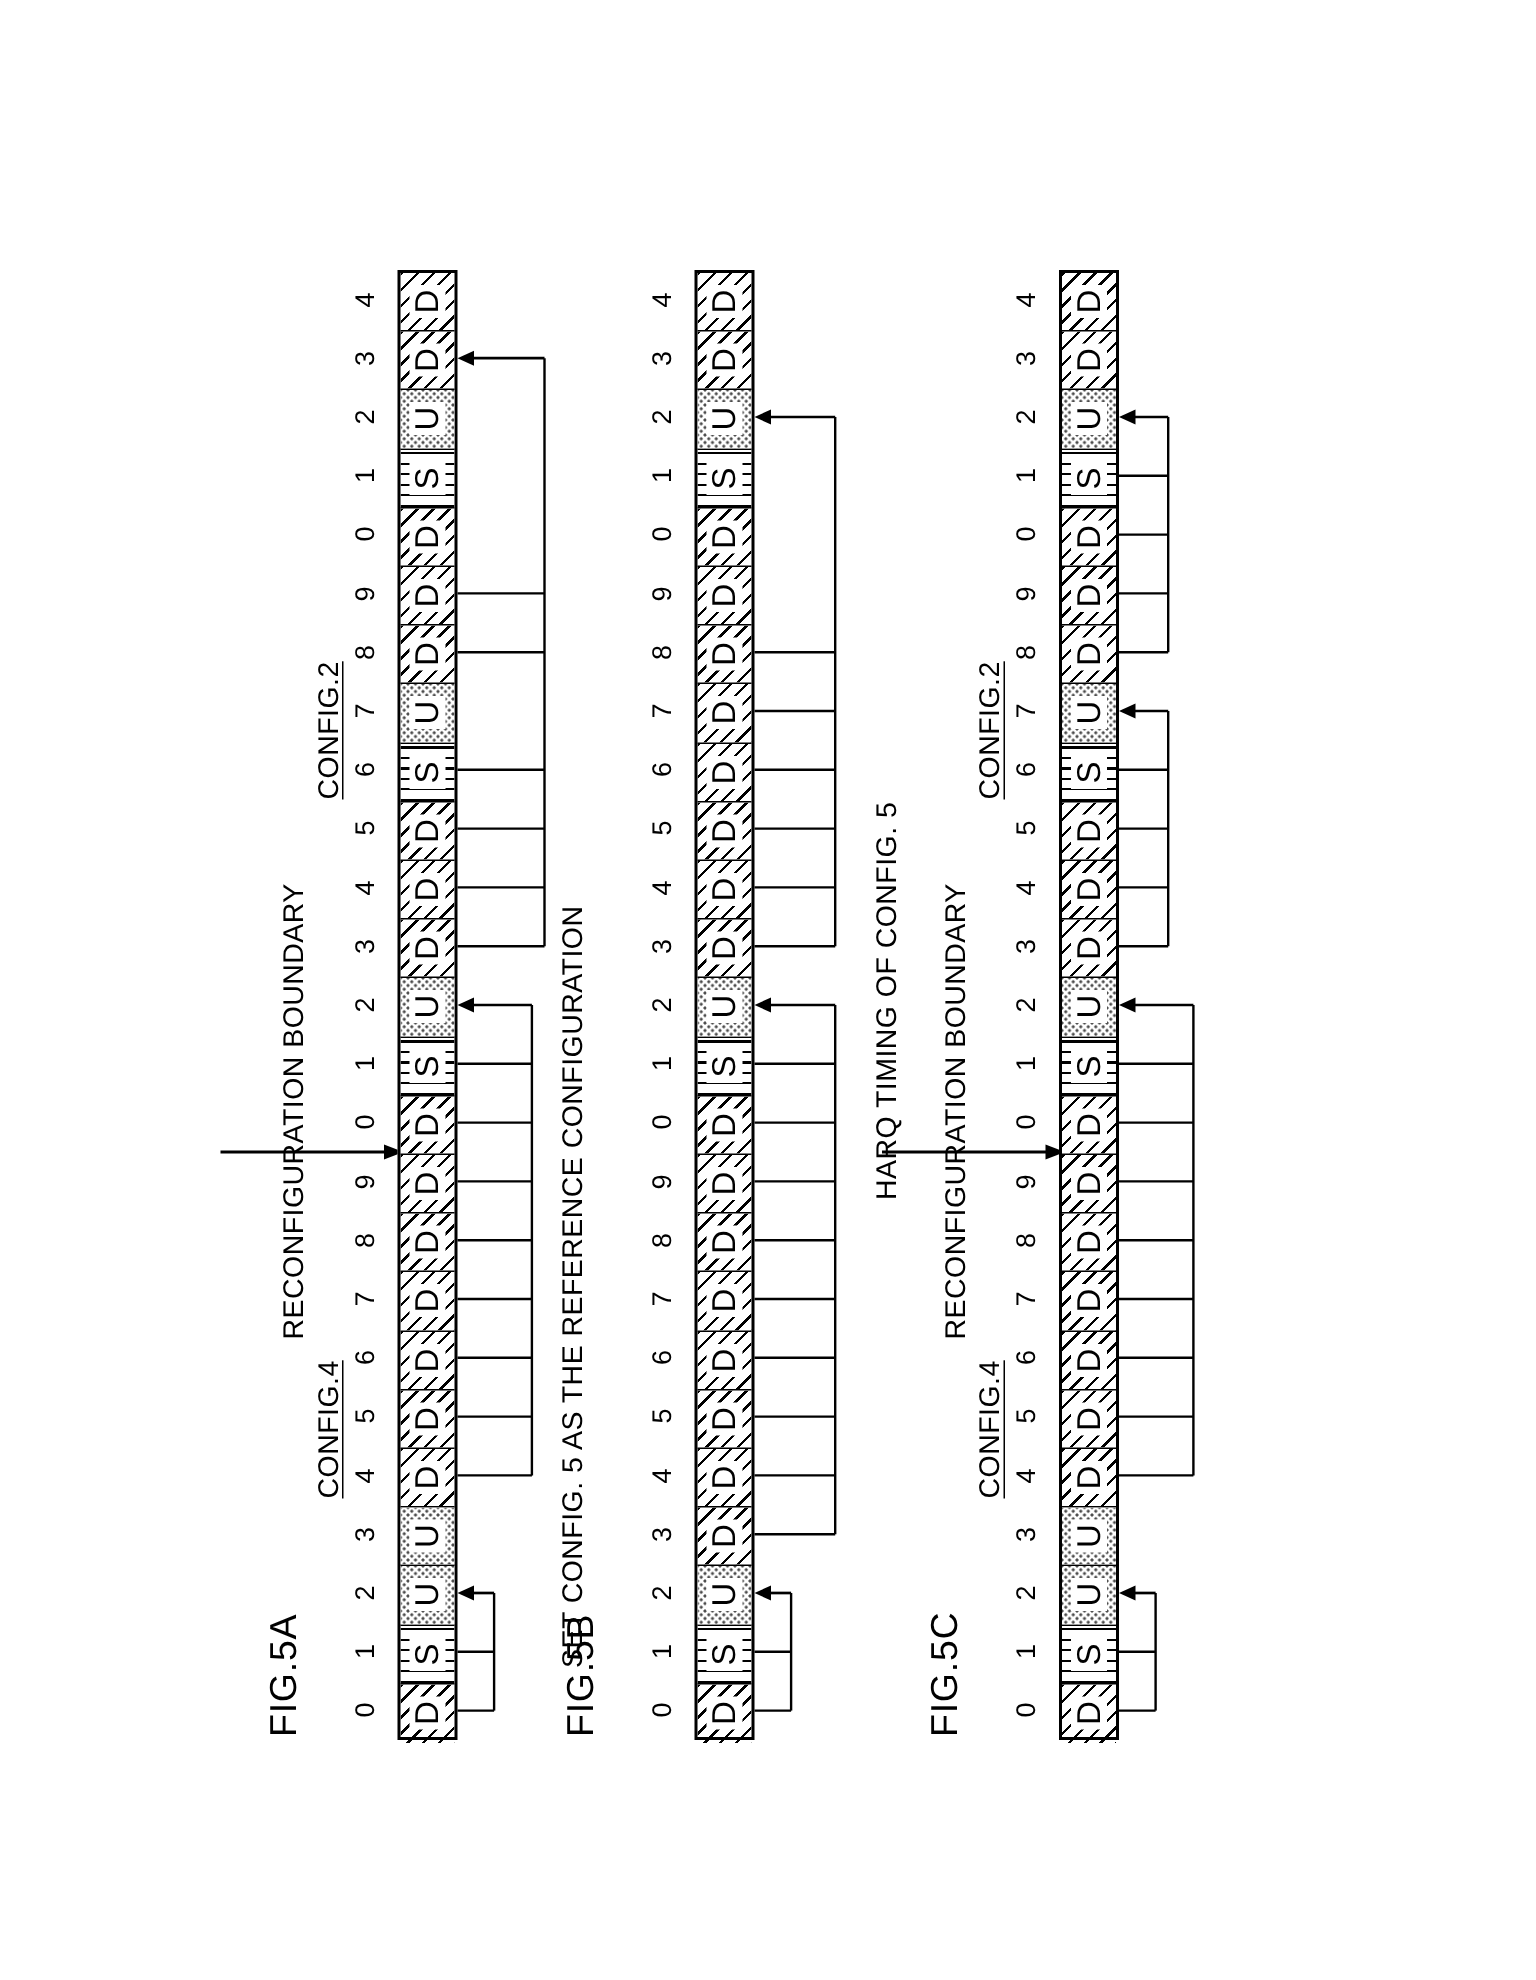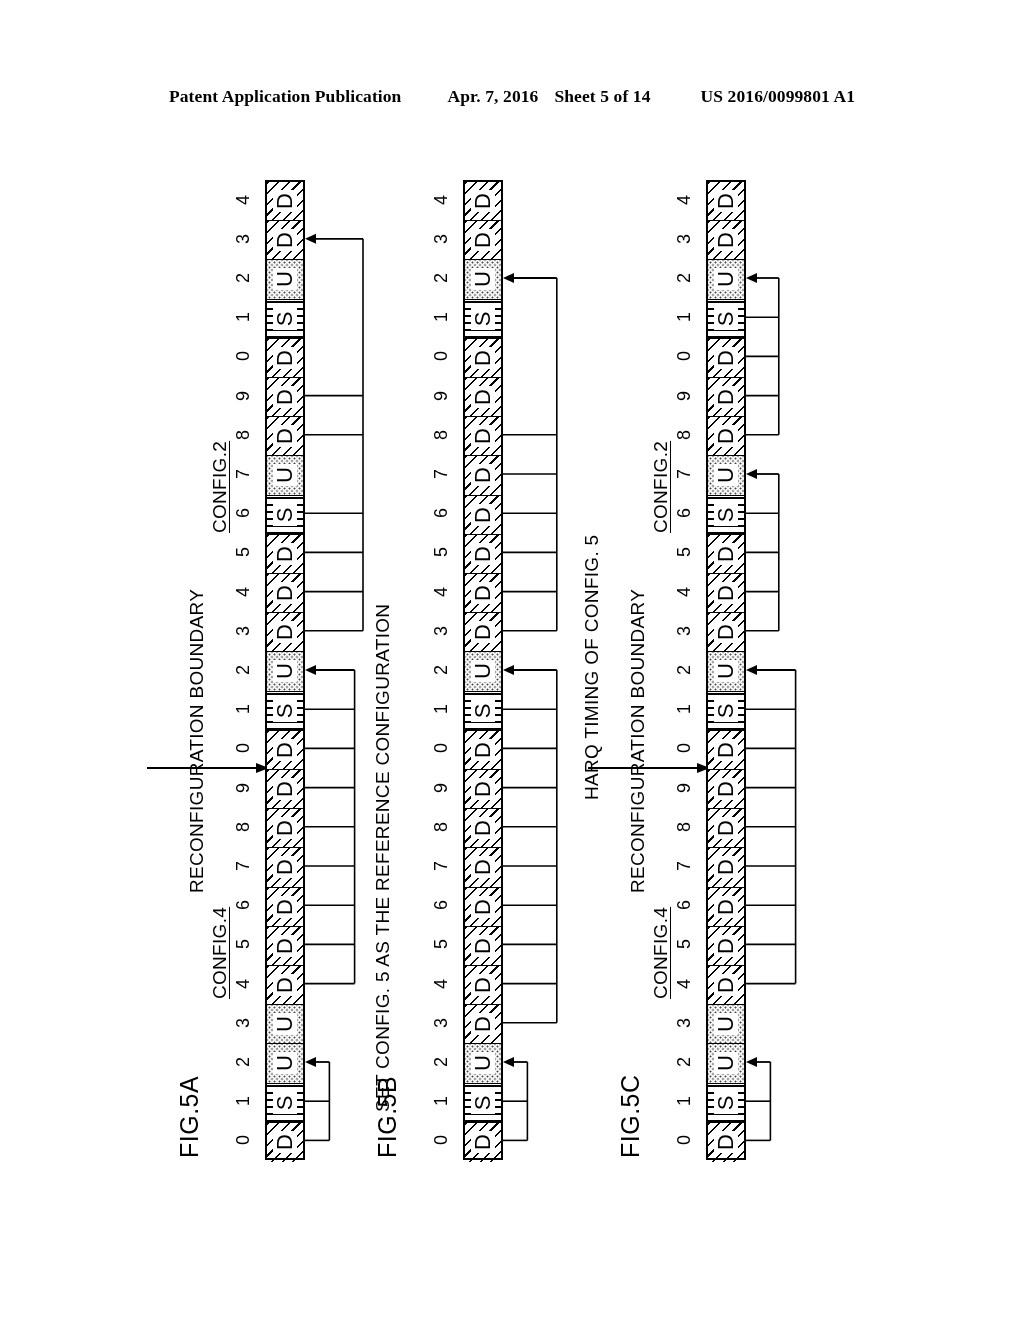--- a/index.html
+++ b/index.html
@@ -115,29 +115,20 @@
 
   
   .bnd-arrow{position:absolute;}
   .bnd-arrow svg{display:block;overflow:visible;}
 </style>
 </head>
 <body>
 
 <div id="page">
 
-  <div class="pub-header">
-    <span class="seg">Patent Application Publication</span>
-    <span class="gapA"></span>
-    <span class="seg">Apr. 7, 2016</span>
-    <span class="gapB"></span>
-    <span class="seg">Sheet 5 of 14</span>
-    <span class="gapC"></span>
-    <span class="seg">US 2016/0099801 A1</span>
-  </div>
 
   <div id="figures-root">
       <div class="figure" style="left: 0px; top: 0px;">
         <div class="vtext fig-label" style="left: 177px; top: 1158px;">FIG.5A</div>
         <div class="vtext cfg-label" style="left: 210px; top: 999.2px;">CONFIG.4</div>
         <div class="vtext cfg-label" style="left: 210px; top: 532.8px;">CONFIG.2</div>
         <div class="vtext boundary-label" style="left: 187px; top: 893.44px;">RECONFIGURATION BOUNDARY</div>
         <div class="bnd-arrow" style="left: 147px; top: 758px;">
           <svg width="122" height="20" viewBox="0 0 122 20">
             <line x1="0" y1="10" x2="112" y2="10" stroke="#000" stroke-width="2"></line>

